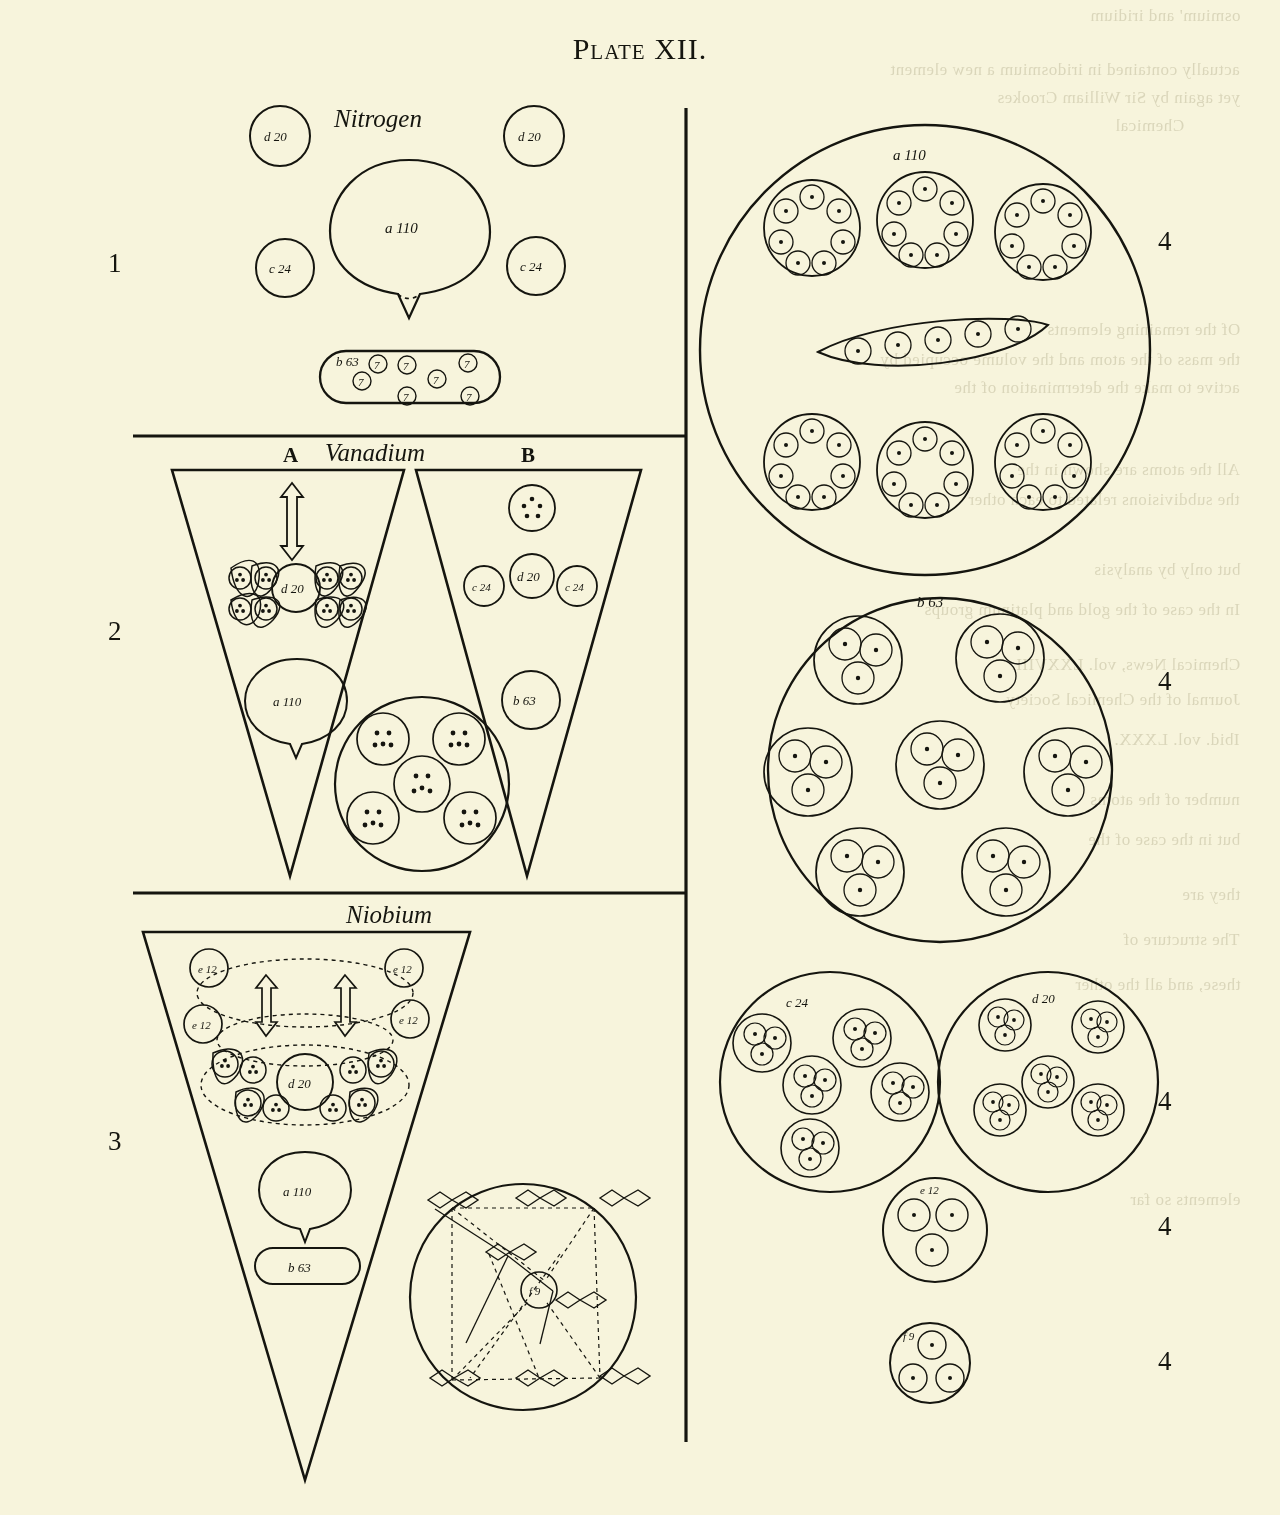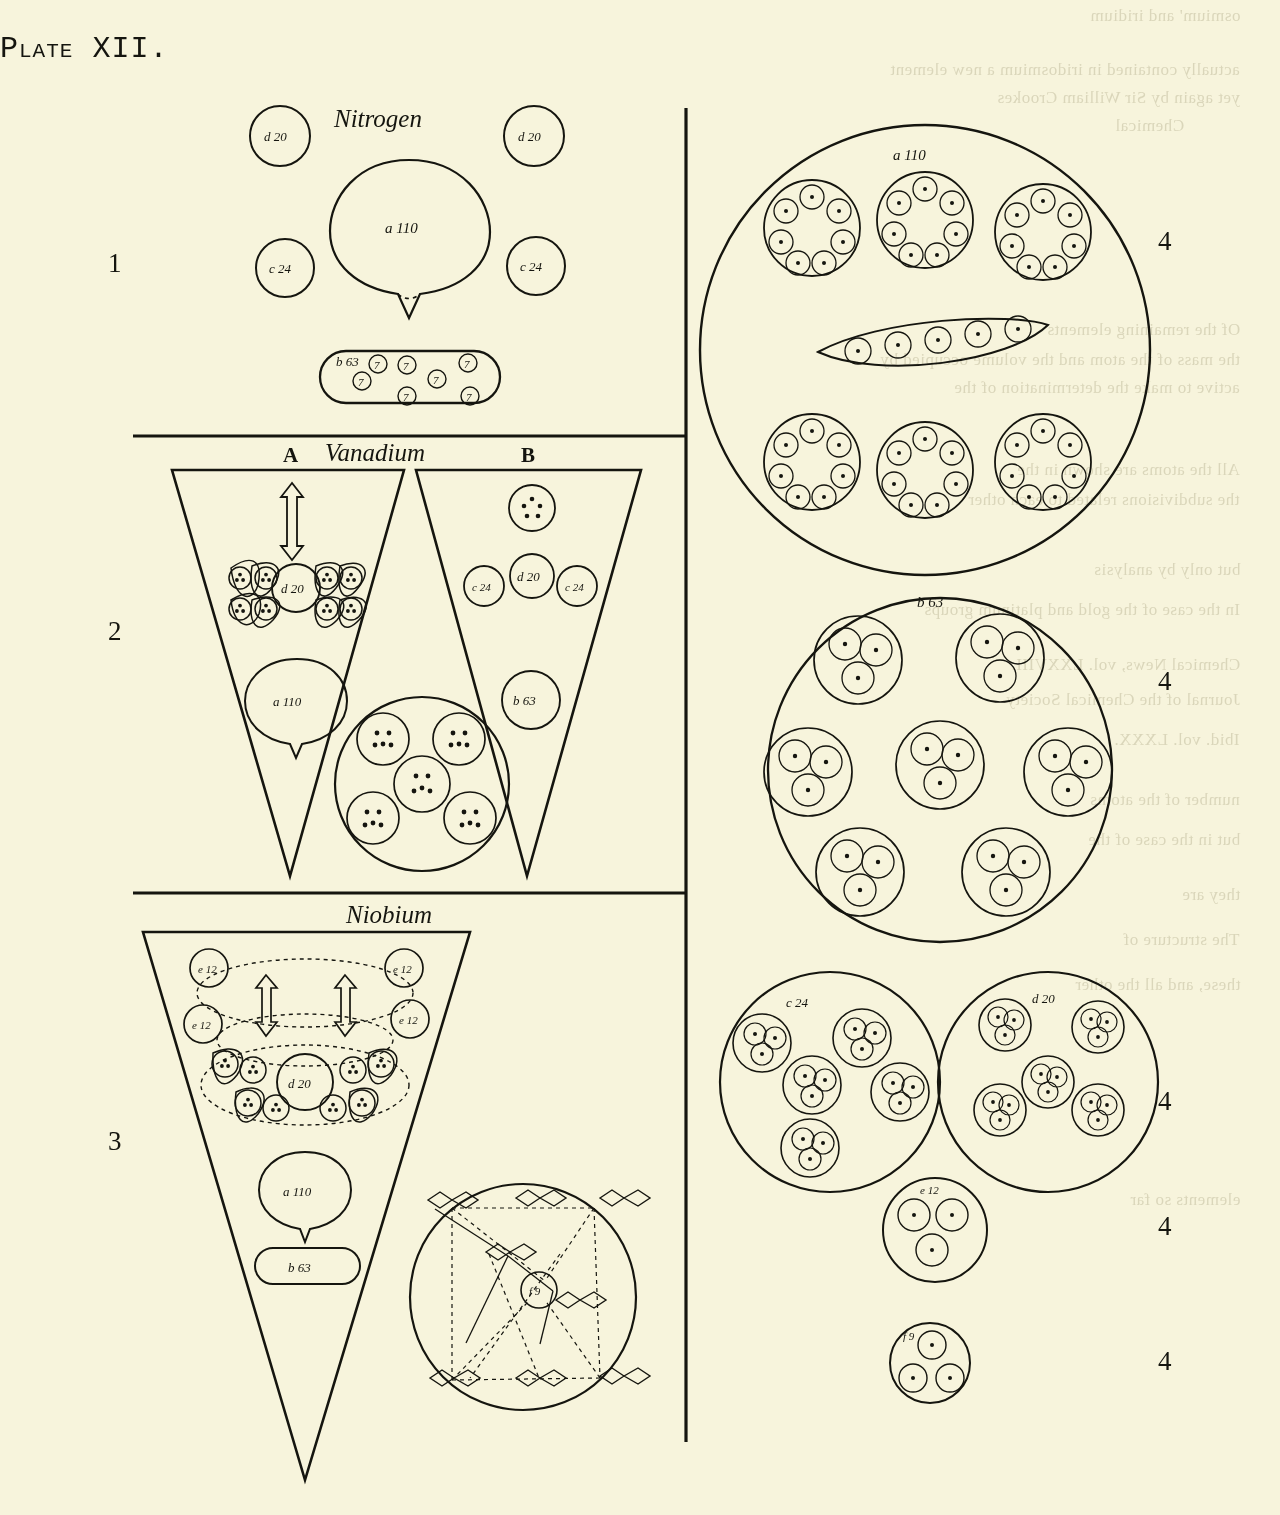--- a/index.html
+++ b/index.html
@@ -32,25 +32,25 @@
     white-space: nowrap;
     transform: scaleX(-1);
     user-select: none;
   }
   .bleed.r { right: 40px; }
   .plate-title {
     position: absolute;
     top: 32px;
     left: 0;
     width: 1280px;
+    text-align: center;
     font-size: 30px;
     font-variant: small-caps;
     letter-spacing: 1px;
     color: #15150f;
-    font-family: Liberation Mono, monospace;
   }
   svg.fig {
     position: absolute;
     left: 0; top: 0;
     width: 1280px;
     height: 1515px;
   }
   .hand {
     font-family: "Liberation Serif", serif;
     font-style: italic;

